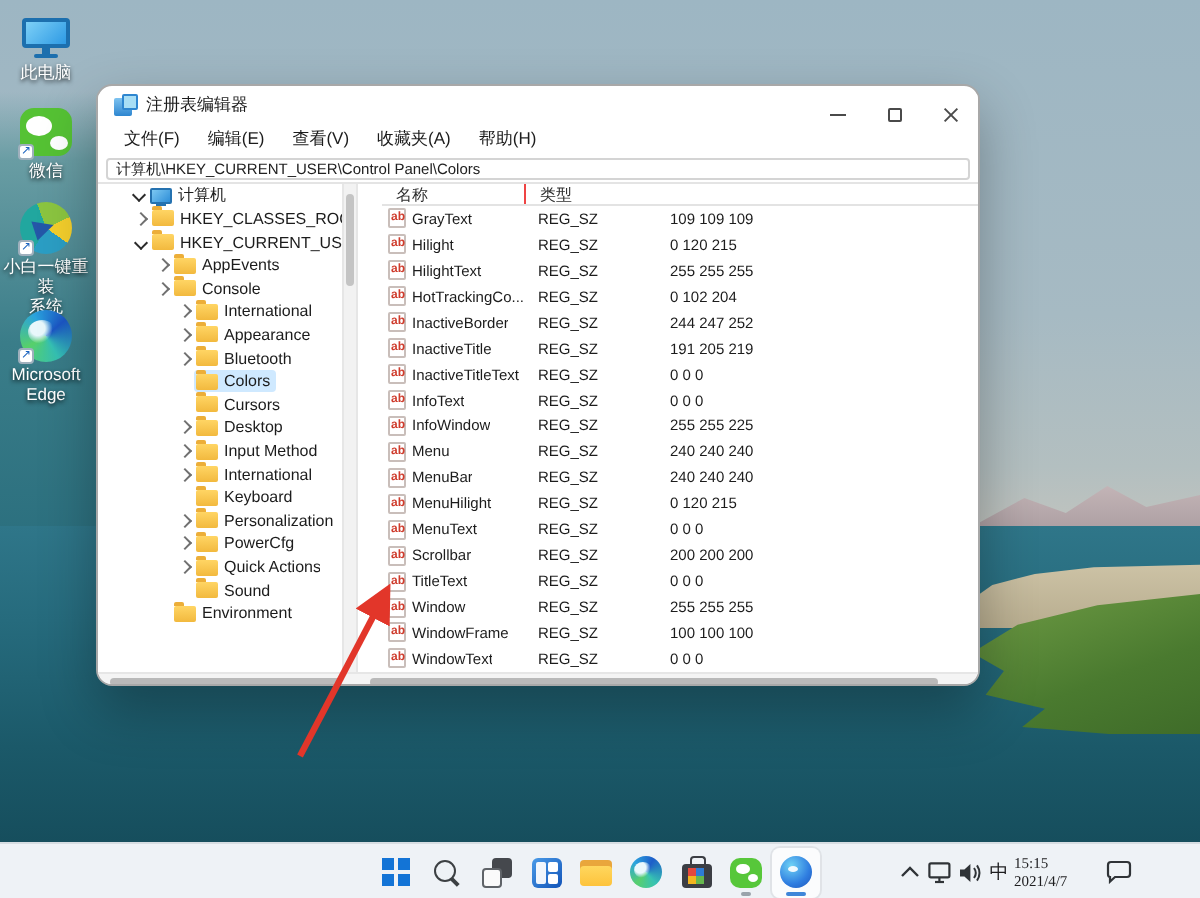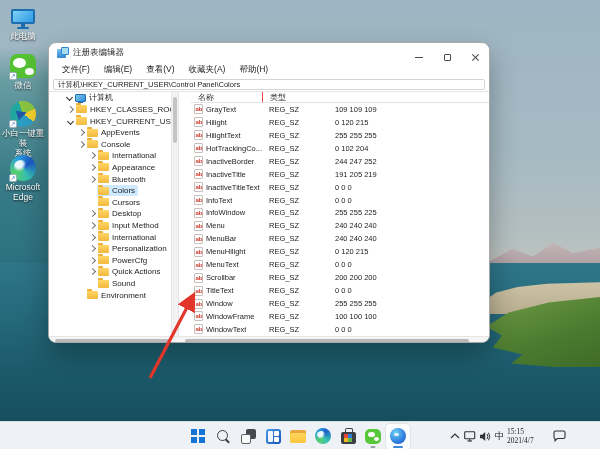--- a/index.html
+++ b/index.html
@@ -350,20 +350,27 @@
         </div>
 
         <div class="trow lvl-3">
           <span class="tw tw-right"></span>
           <span class="sel">
             <span class="nico ni-folder"></span>
             <span class="tlabel">International</span>
           </span>
         </div>
 
+        <div class="trow lvl-3">
+          <span class="tw tw-none"></span>
+          <span class="sel">
+            <span class="nico ni-folder"></span>
+            <span class="tlabel">Keyboard</span>
+          </span>
+        </div>
 
 
         <div class="trow lvl-3">
           <span class="tw tw-right"></span>
           <span class="sel">
             <span class="nico ni-folder"></span>
             <span class="tlabel">Personalization</span>
           </span>
         </div>
 

